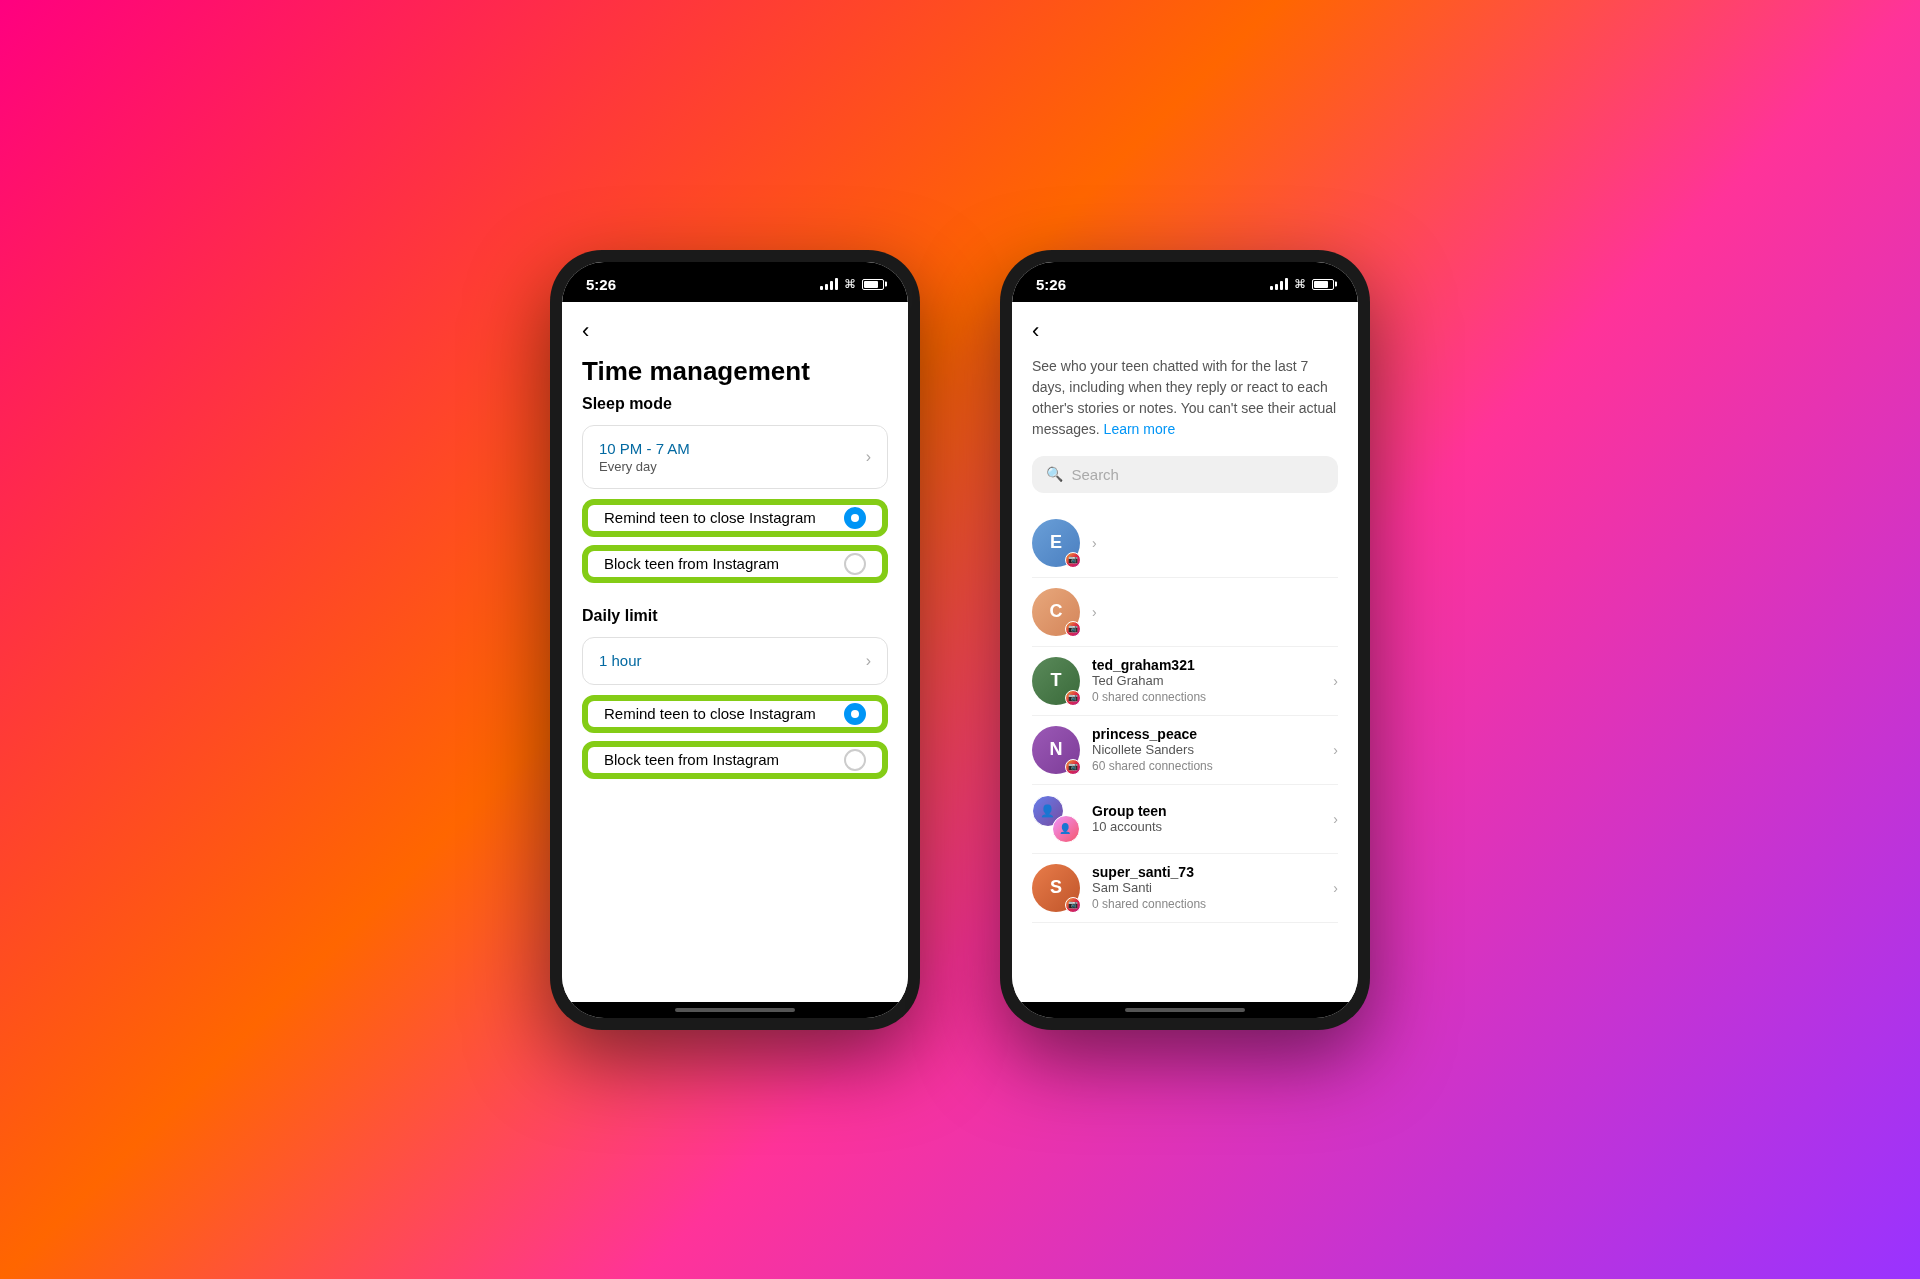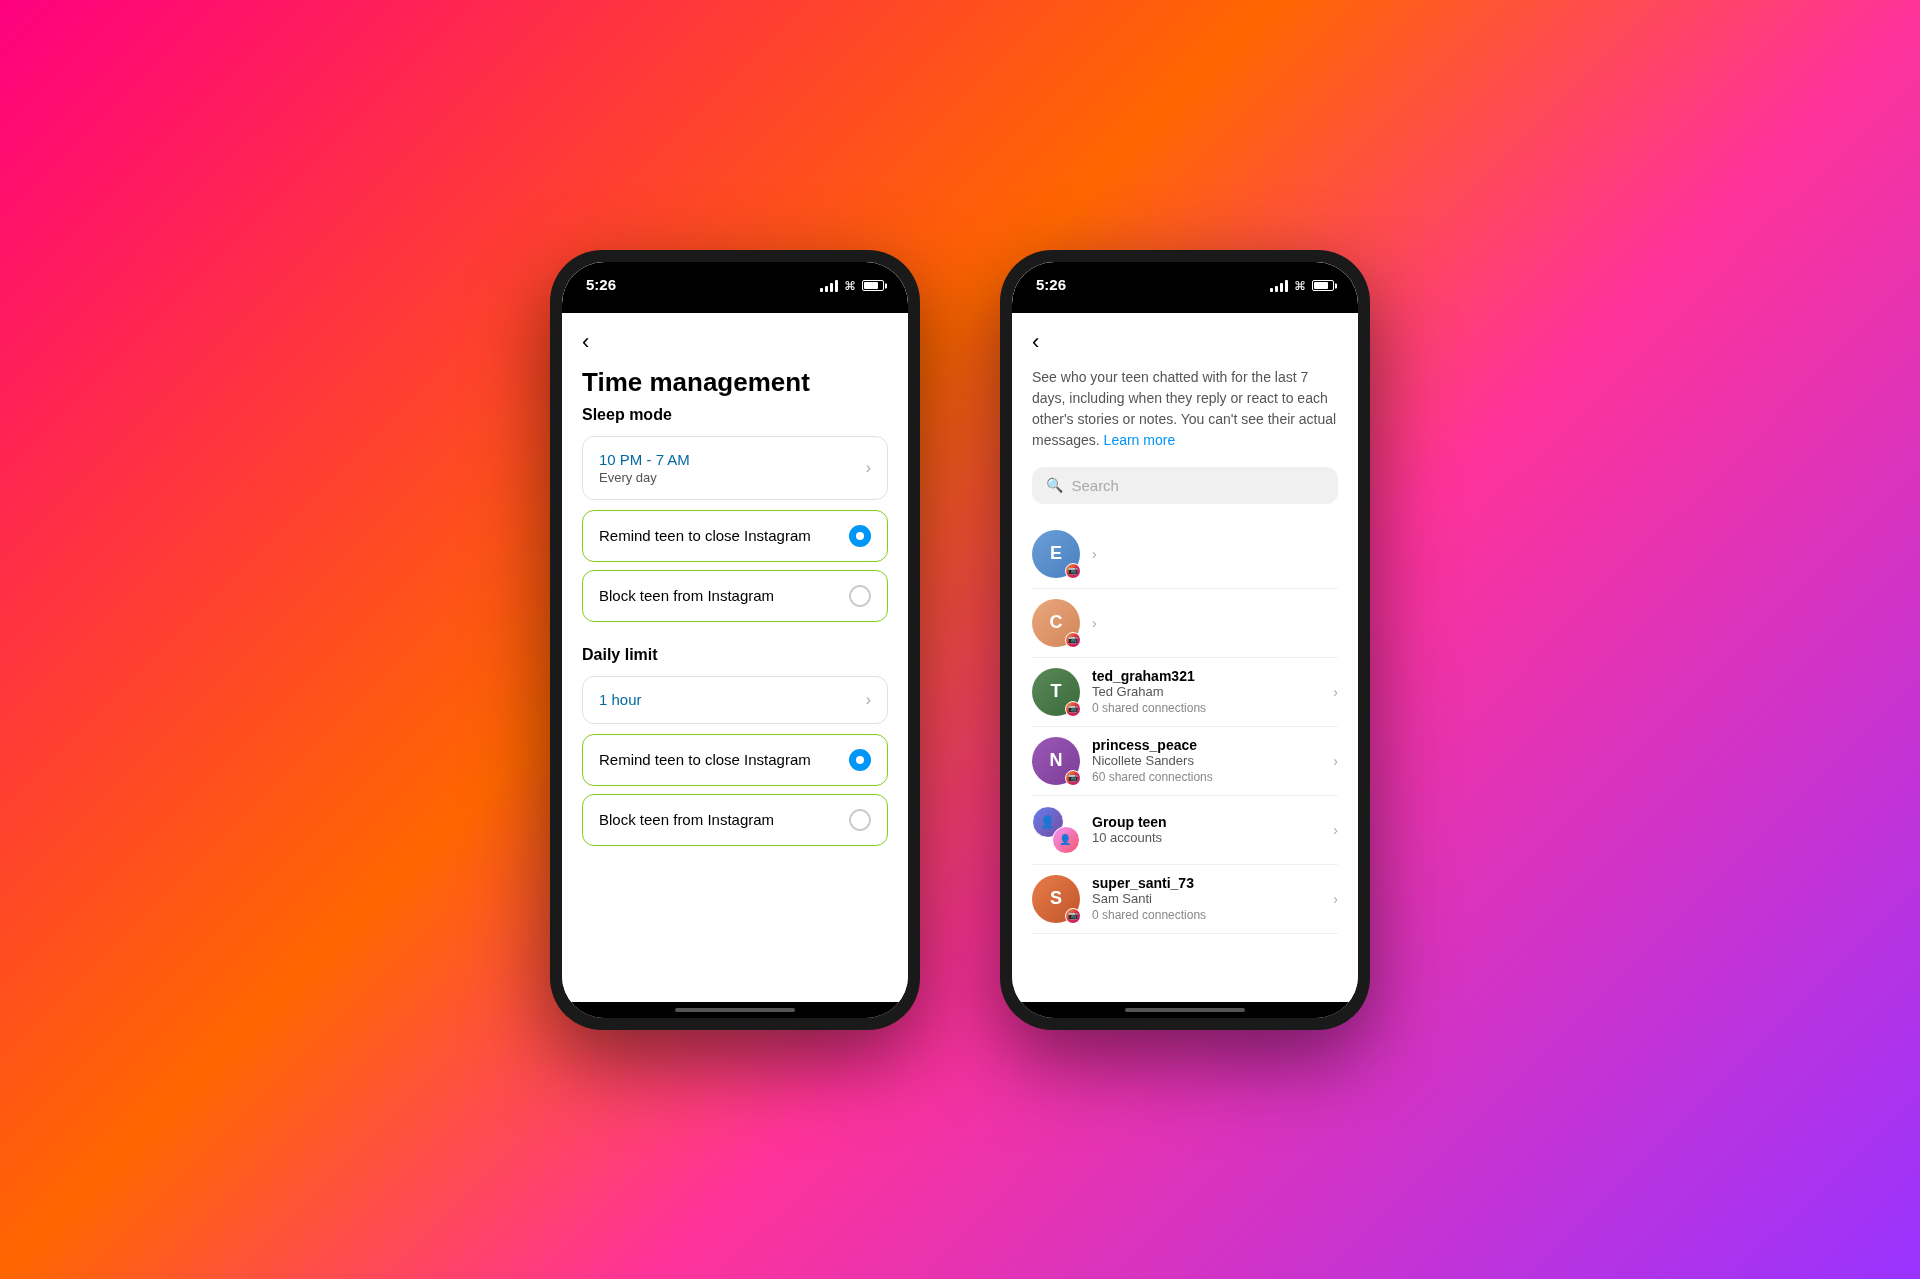--- a/index.html
+++ b/index.html
@@ -33,22 +33,22 @@
       overflow: hidden;
       display: flex;
       flex-direction: column;
     }
 
     .status-bar {
       background: #000;
       color: #fff;
       display: flex;
       justify-content: space-between;
-      align-items: flex-end;
-      padding: 14px 24px 20px;
+      align-items: center;
+      padding: 14px 24px 9px;
       flex-shrink: 0;
       border-radius: 42px 42px 0 0;
       gap: 40px;
     }
 
     .status-time {
       font-size: 15px;
       font-weight: 600;
       color: #fff;
     }
@@ -174,23 +174,23 @@
       margin-top: 2px;
     }
 
     .chevron {
       color: #aaa;
       font-size: 16px;
     }
 
     .radio-option {
       background: #fff;
-      border: 1px solid #84cc16;
+      border: 6px solid #84cc16;
       border-radius: 12px;
-      padding: 14px 16px;
+      padding: 2px 16px;
       margin-bottom: 8px;
       display: flex;
       justify-content: space-between;
       align-items: center;
       cursor: pointer;
     }
 
     .radio-label {
       font-size: 15px;
       color: #000;

